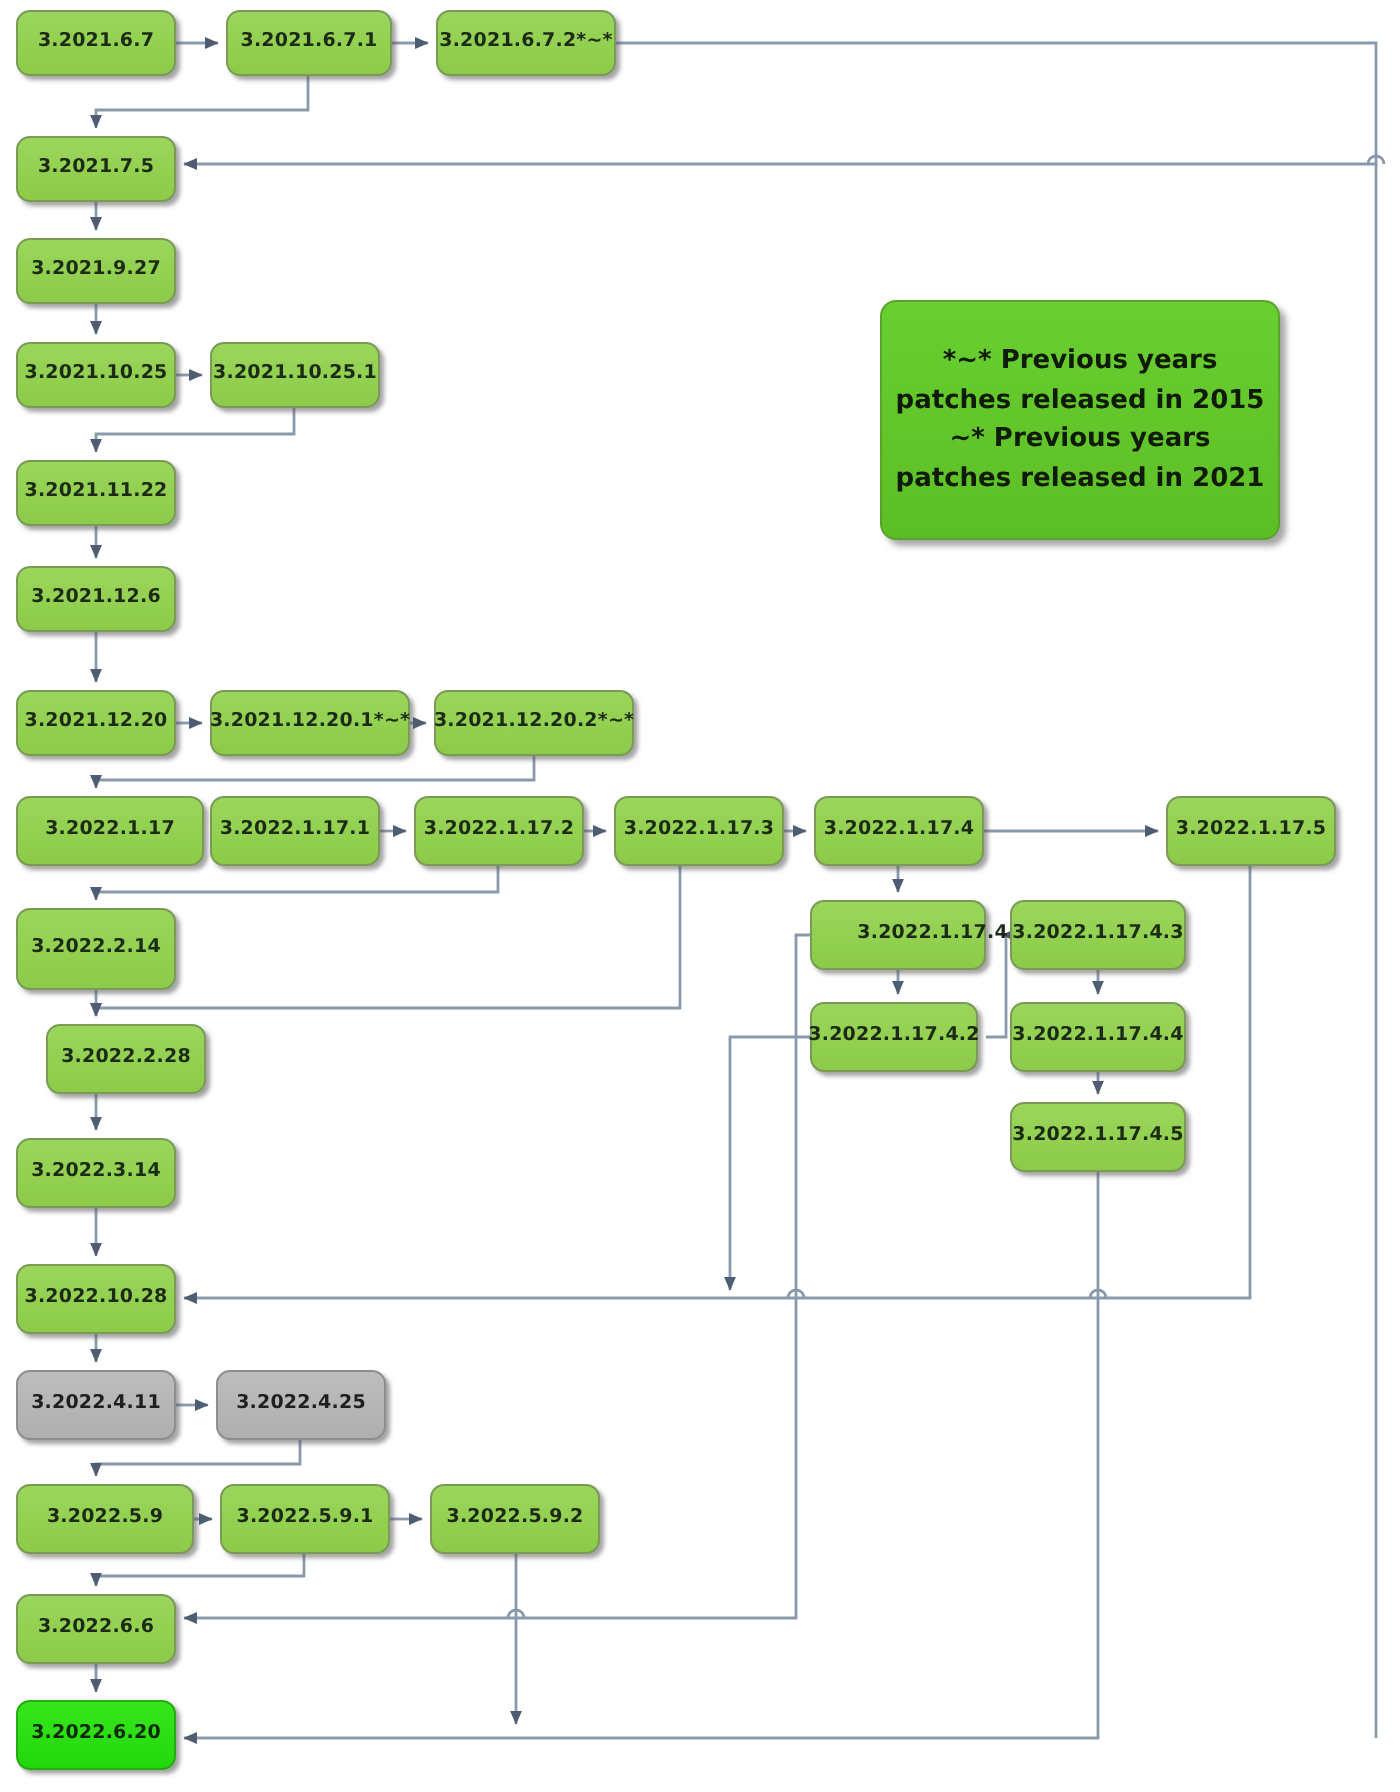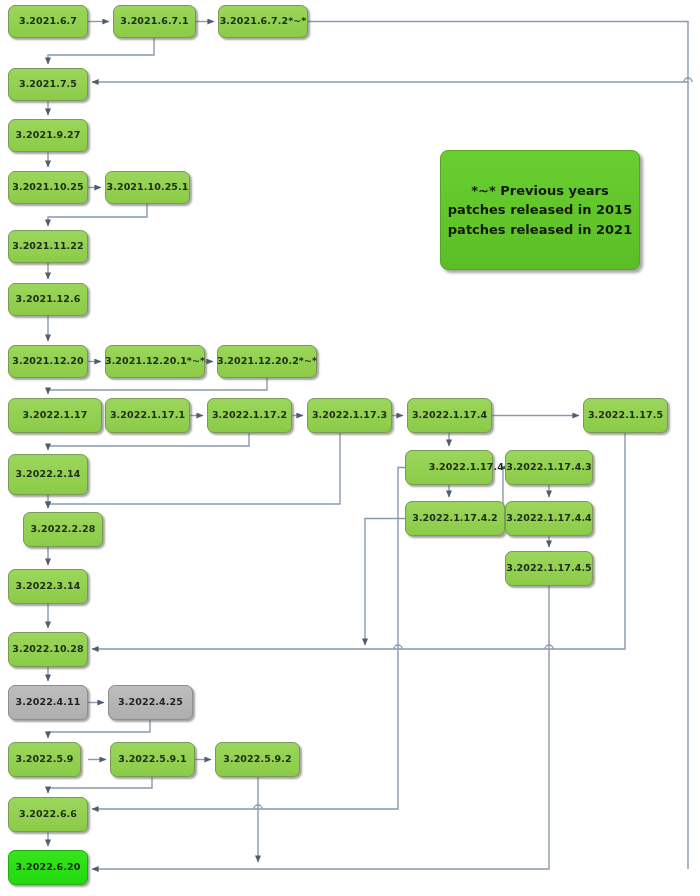--- a/index.html
+++ b/index.html
@@ -149,20 +149,21 @@
       <path d="M684,82 a4,4 0 0 1 8,0" stroke="#8a99ad"></path>
       <path d="M394,649 a4,4 0 0 1 8,0"></path>
       <path d="M545,649 a4,4 0 0 1 8,0"></path>
       <path d="M254,809 a4,4 0 0 1 8,0"></path>
     </g>
   </svg>
 
   <div class="legend" style="left:440px; top:150px; width:200px; height:120px;">
     <div class="lg-line">*~* Previous years</div>
     <div class="lg-line">patches released in 2015</div>
+    <div class="lg-line">~* Previous years</div>
     <div class="lg-line">patches released in 2021</div>
   </div>
 
   <div id="node-layer">
       <div class="node" style="left: 8px; top: 5px; width: 80px; height: 33px;">3.2021.6.7</div>
       <div class="node" style="left: 113px; top: 5px; width: 83px; height: 33px;">3.2021.6.7.1</div>
       <div class="node" style="left: 218px; top: 5px; width: 90px; height: 33px;">3.2021.6.7.2*~*</div>
       <div class="node" style="left: 8px; top: 68px; width: 80px; height: 33px;">3.2021.7.5</div>
       <div class="node" style="left: 8px; top: 119px; width: 80px; height: 33px;">3.2021.9.27</div>
       <div class="node" style="left: 8px; top: 171px; width: 80px; height: 33px;">3.2021.10.25</div>
@@ -173,28 +174,28 @@
       <div class="node" style="left: 105px; top: 345px; width: 100px; height: 33px;">3.2021.12.20.1*~*</div>
       <div class="node" style="left: 217px; top: 345px; width: 100px; height: 33px;">3.2021.12.20.2*~*</div>
       <div class="node" style="left: 8px; top: 398px; width: 94px; height: 35px;">3.2022.1.17</div>
       <div class="node" style="left: 105px; top: 398px; width: 85px; height: 35px;">3.2022.1.17.1</div>
       <div class="node" style="left: 207px; top: 398px; width: 85px; height: 35px;">3.2022.1.17.2</div>
       <div class="node" style="left: 307px; top: 398px; width: 85px; height: 35px;">3.2022.1.17.3</div>
       <div class="node" style="left: 407px; top: 398px; width: 85px; height: 35px;">3.2022.1.17.4</div>
       <div class="node" style="left: 583px; top: 398px; width: 85px; height: 35px;">3.2022.1.17.5</div>
       <div class="node" style="left: 405px; top: 450px; width: 88px; height: 35px; padding-left: 48px;">3.2022.1.17.4.1</div>
       <div class="node" style="left: 505px; top: 450px; width: 88px; height: 35px;">3.2022.1.17.4.3</div>
-      <div class="node" style="left: 405px; top: 501px; width: 100px; height: 35px;">3.2022.1.17.4.2</div>
+      <div class="node" style="left: 405px; top: 501px; width: 84px; height: 35px;">3.2022.1.17.4.2</div>
       <div class="node" style="left: 505px; top: 501px; width: 88px; height: 35px;">3.2022.1.17.4.4</div>
       <div class="node" style="left: 505px; top: 551px; width: 88px; height: 35px;">3.2022.1.17.4.5</div>
       <div class="node" style="left: 8px; top: 454px; width: 80px; height: 41px;">3.2022.2.14</div>
       <div class="node" style="left: 8px; top: 512px; width: 80px; height: 35px; margin-left: 15px;">3.2022.2.28</div>
       <div class="node" style="left: 8px; top: 569px; width: 80px; height: 35px;">3.2022.3.14</div>
       <div class="node" style="left: 8px; top: 632px; width: 80px; height: 35px;">3.2022.10.28</div>
       <div class="node gray" style="left: 8px; top: 685px; width: 80px; height: 35px;">3.2022.4.11</div>
       <div class="node gray" style="left: 108px; top: 685px; width: 85px; height: 35px;">3.2022.4.25</div>
-      <div class="node" style="left: 8px; top: 742px; width: 73px; height: 35px;">3.2022.5.9</div>
+      <div class="node" style="left: 8px; top: 742px; width: 89px; height: 35px;">3.2022.5.9</div>
       <div class="node" style="left: 110px; top: 742px; width: 85px; height: 35px;">3.2022.5.9.1</div>
       <div class="node" style="left: 215px; top: 742px; width: 85px; height: 35px;">3.2022.5.9.2</div>
       <div class="node" style="left: 8px; top: 797px; width: 80px; height: 35px;">3.2022.6.6</div>
       <div class="node bright" style="left: 8px; top: 850px; width: 80px; height: 35px;">3.2022.6.20</div>
     </div>
 </div>
 
 </body></html>

